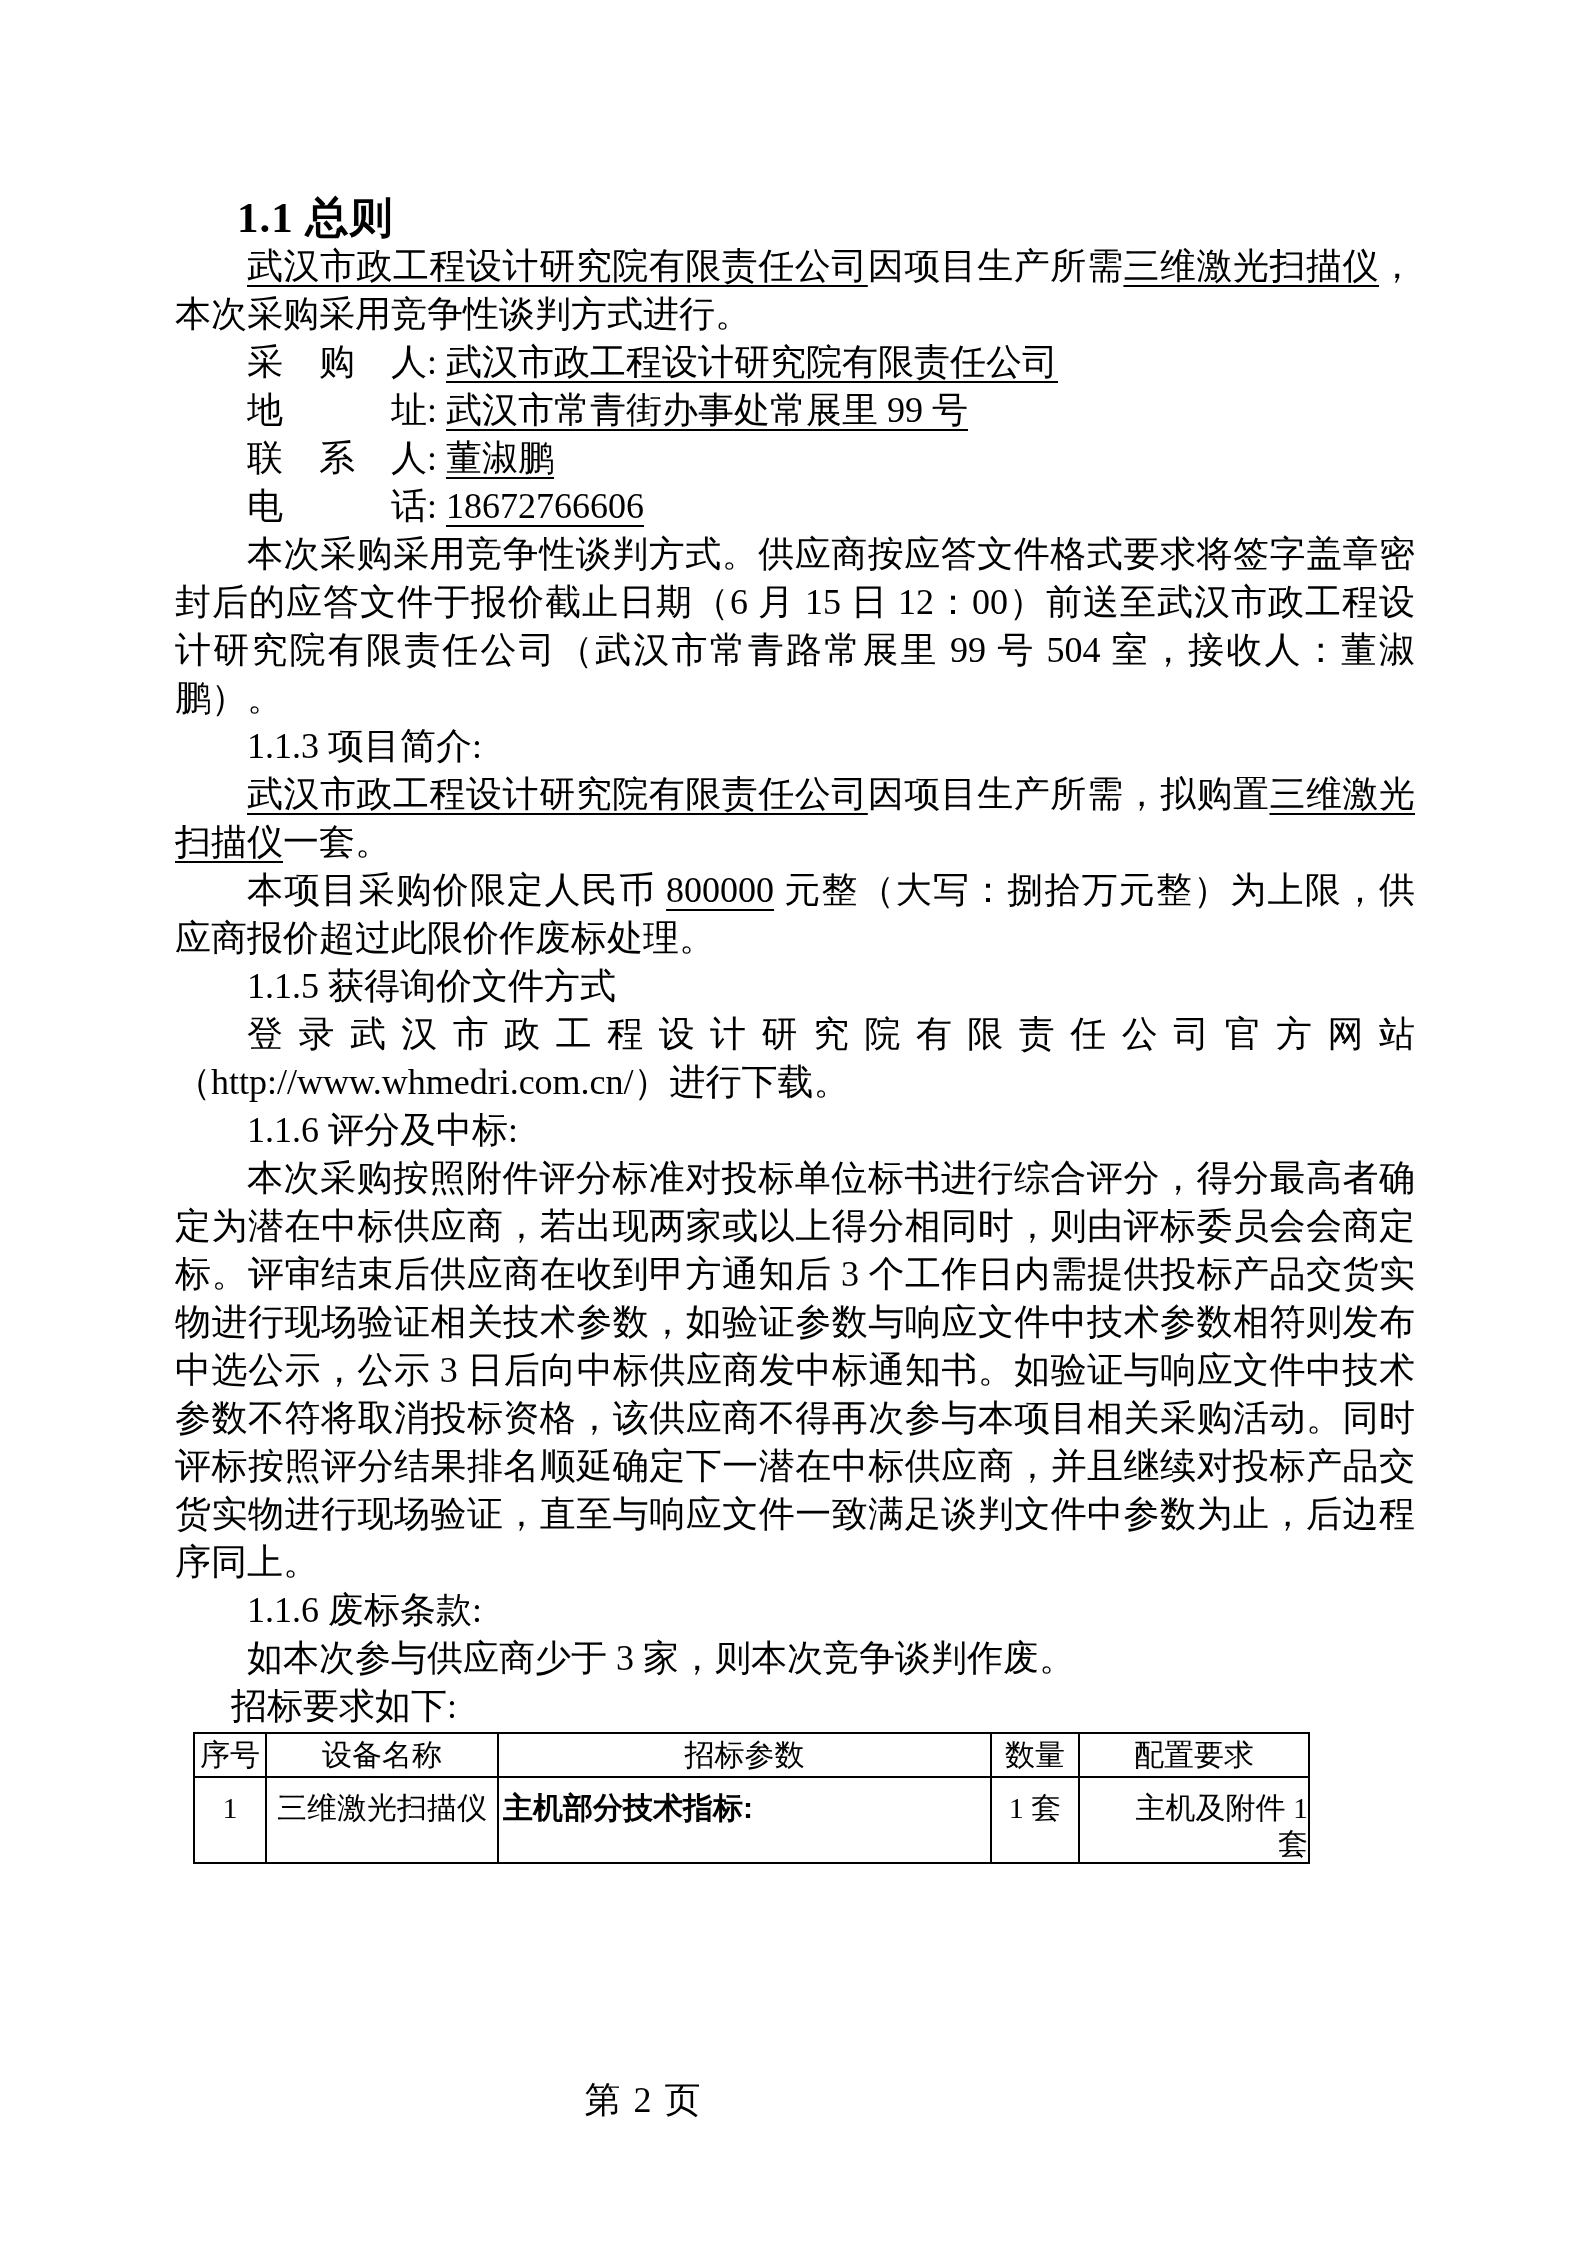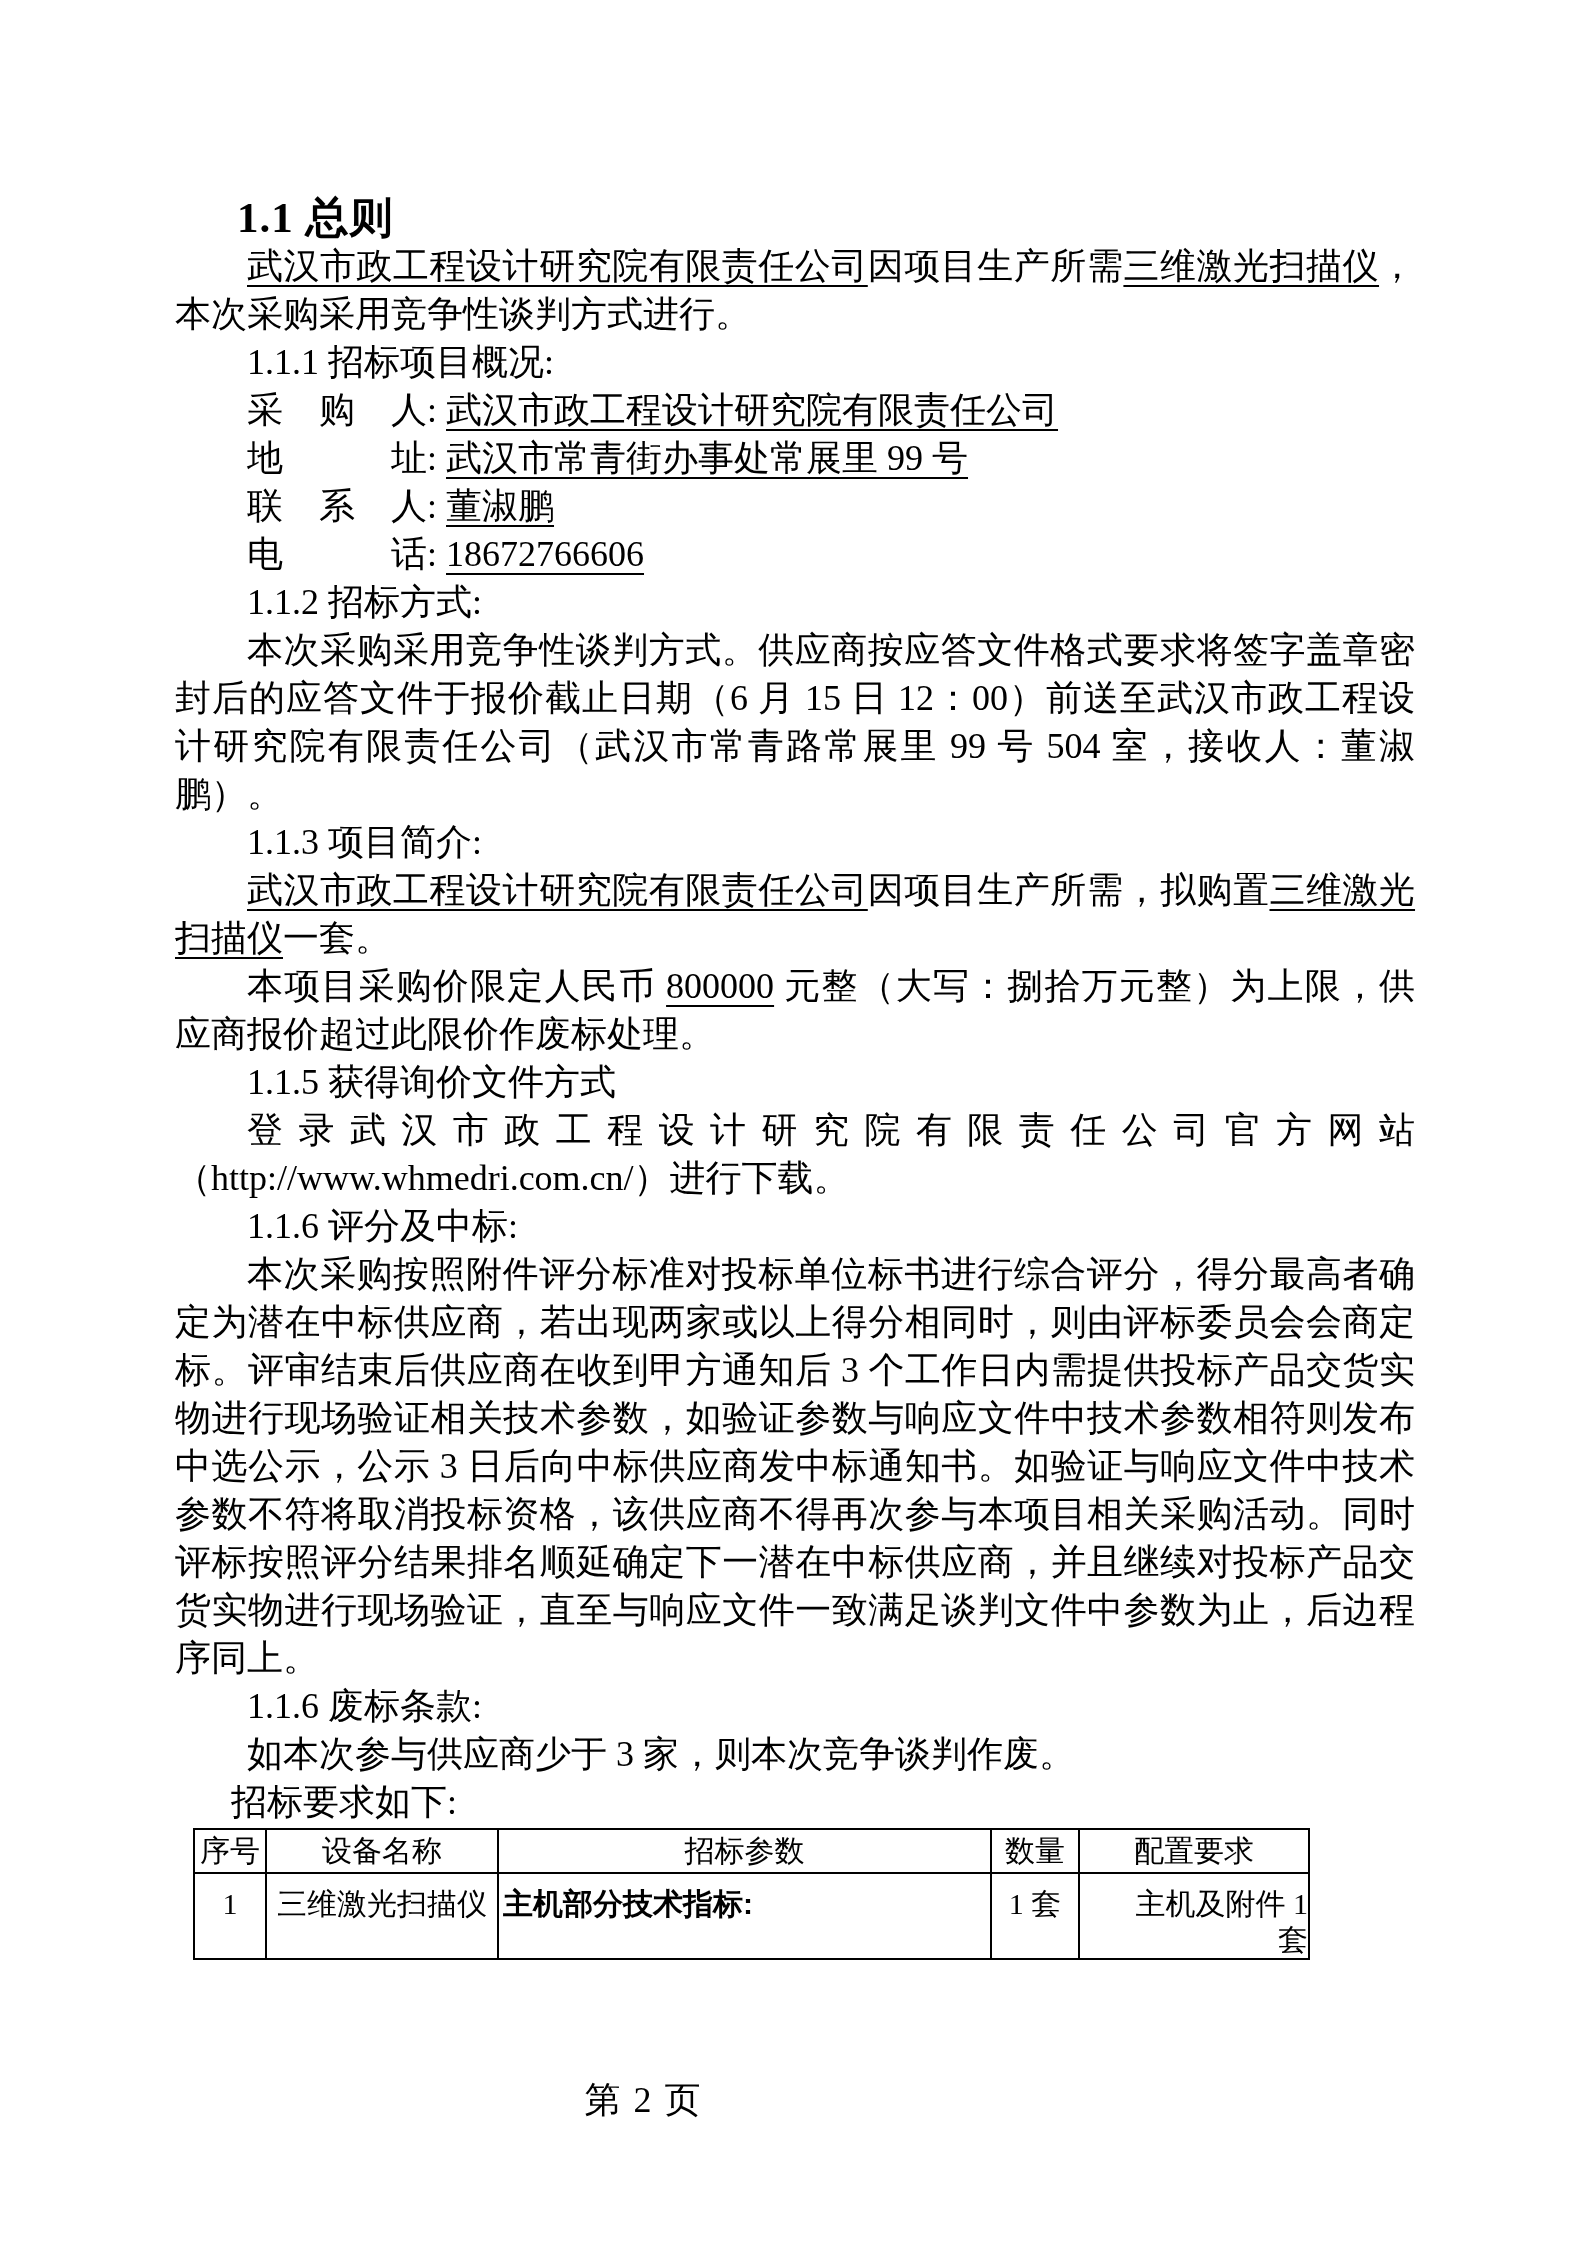--- a/index.html
+++ b/index.html
@@ -79,36 +79,34 @@
 </style>
 </head>
 <body>
 
 <div class="page">
 
   <div class="title">1.1  总则</div>
 
   <div class="para"><span class="u">武汉市政工程设计研究院有限责任公司</span><span>因项目生产所需</span><span class="u">三维激光扫描仪</span><span>，本次采购采用竞争性谈判方式进行。</span></div>
 
-  <div class="heading">1.1.1 招标项目概况:</div>
 
   <div class="contact">
     <span>采　购　人: </span><span class="u">武汉市政工程设计研究院有限责任公司</span>
   </div>
   <div class="contact">
     <span>地　　　址: </span><span class="u">武汉市常青街办事处常展里 99 号</span>
   </div>
   <div class="contact">
     <span>联　系　人: </span><span class="u">董淑鹏</span>
   </div>
   <div class="contact">
     <span>电　　　话: </span><span class="u">18672766606</span>
   </div>
 
-  <div class="heading">1.1.2 招标方式:</div>
   <div class="para">本次采购采用竞争性谈判方式。供应商按应答文件格式要求将签字盖章密封后的应答文件于报价截止日期（6 月 15 日 12：00）前送至武汉市政工程设计研究院有限责任公司（武汉市常青路常展里 99 号 504 室，接收人：董淑鹏）。</div>
 
   <div class="heading">1.1.3 项目简介:</div>
   <div class="para"><span class="u">武汉市政工程设计研究院有限责任公司</span><span>因项目生产所需，拟购置</span><span class="u">三维激光扫描仪</span><span>一套。</span></div>
 
   <div class="para"><span>本项目采购价限定人民币 </span><span class="u">800000</span><span> 元整（大写：捌拾万元整）为上限，供应商报价超过此限价作废标处理。</span></div>
 
   <div class="heading">1.1.5 获得询价文件方式</div>
   <div class="para">登录武汉市政工程设计研究院有限责任公司官方网站（http://www.whmedri.com.cn/）进行下载。</div>
 

